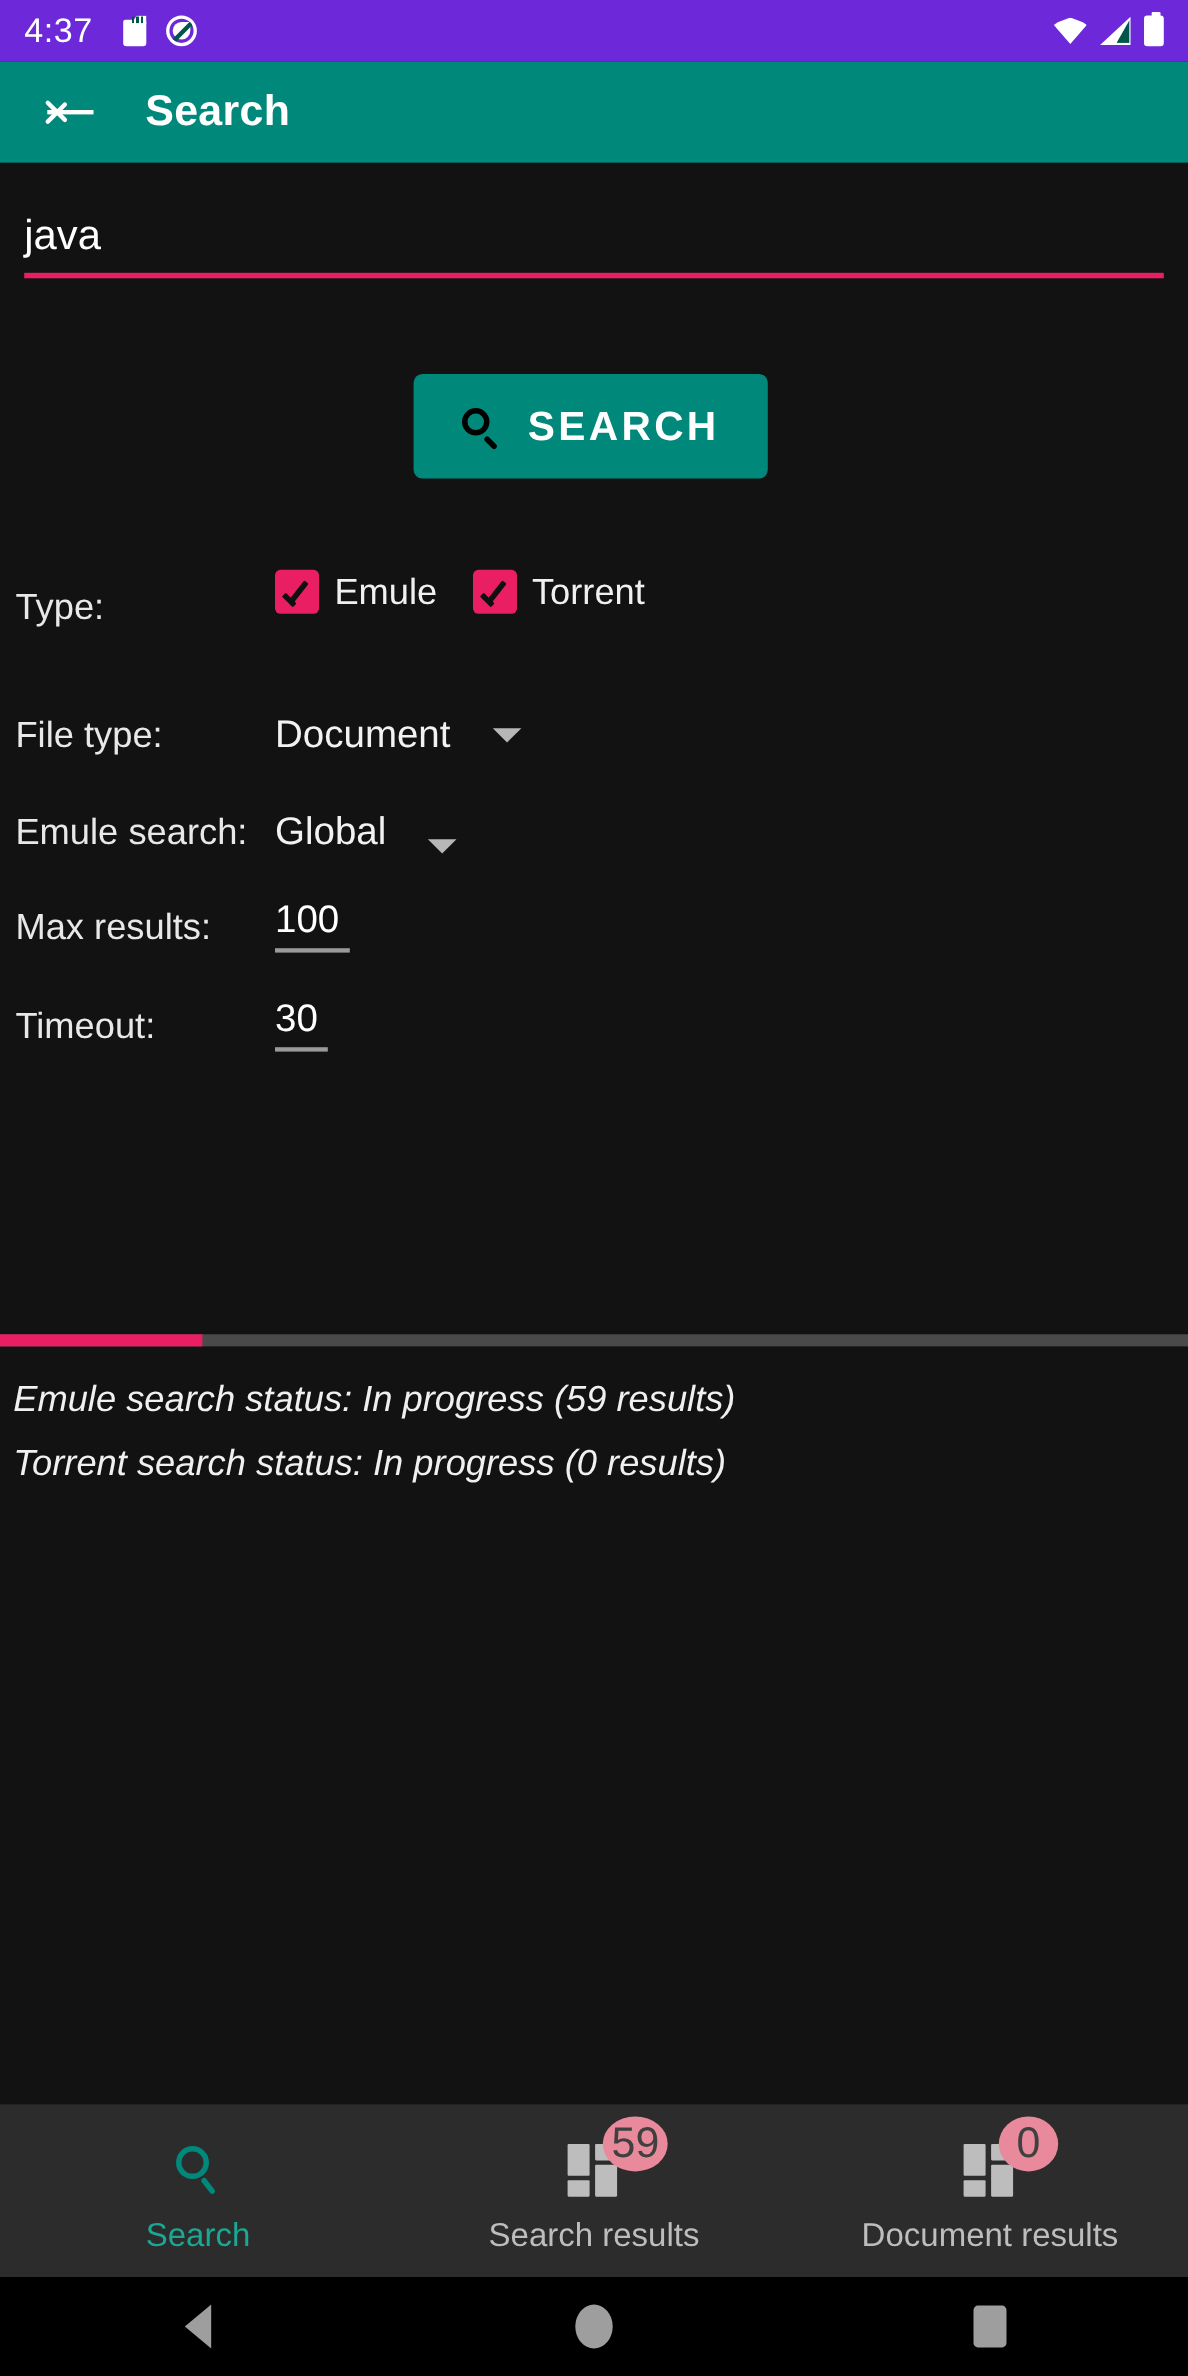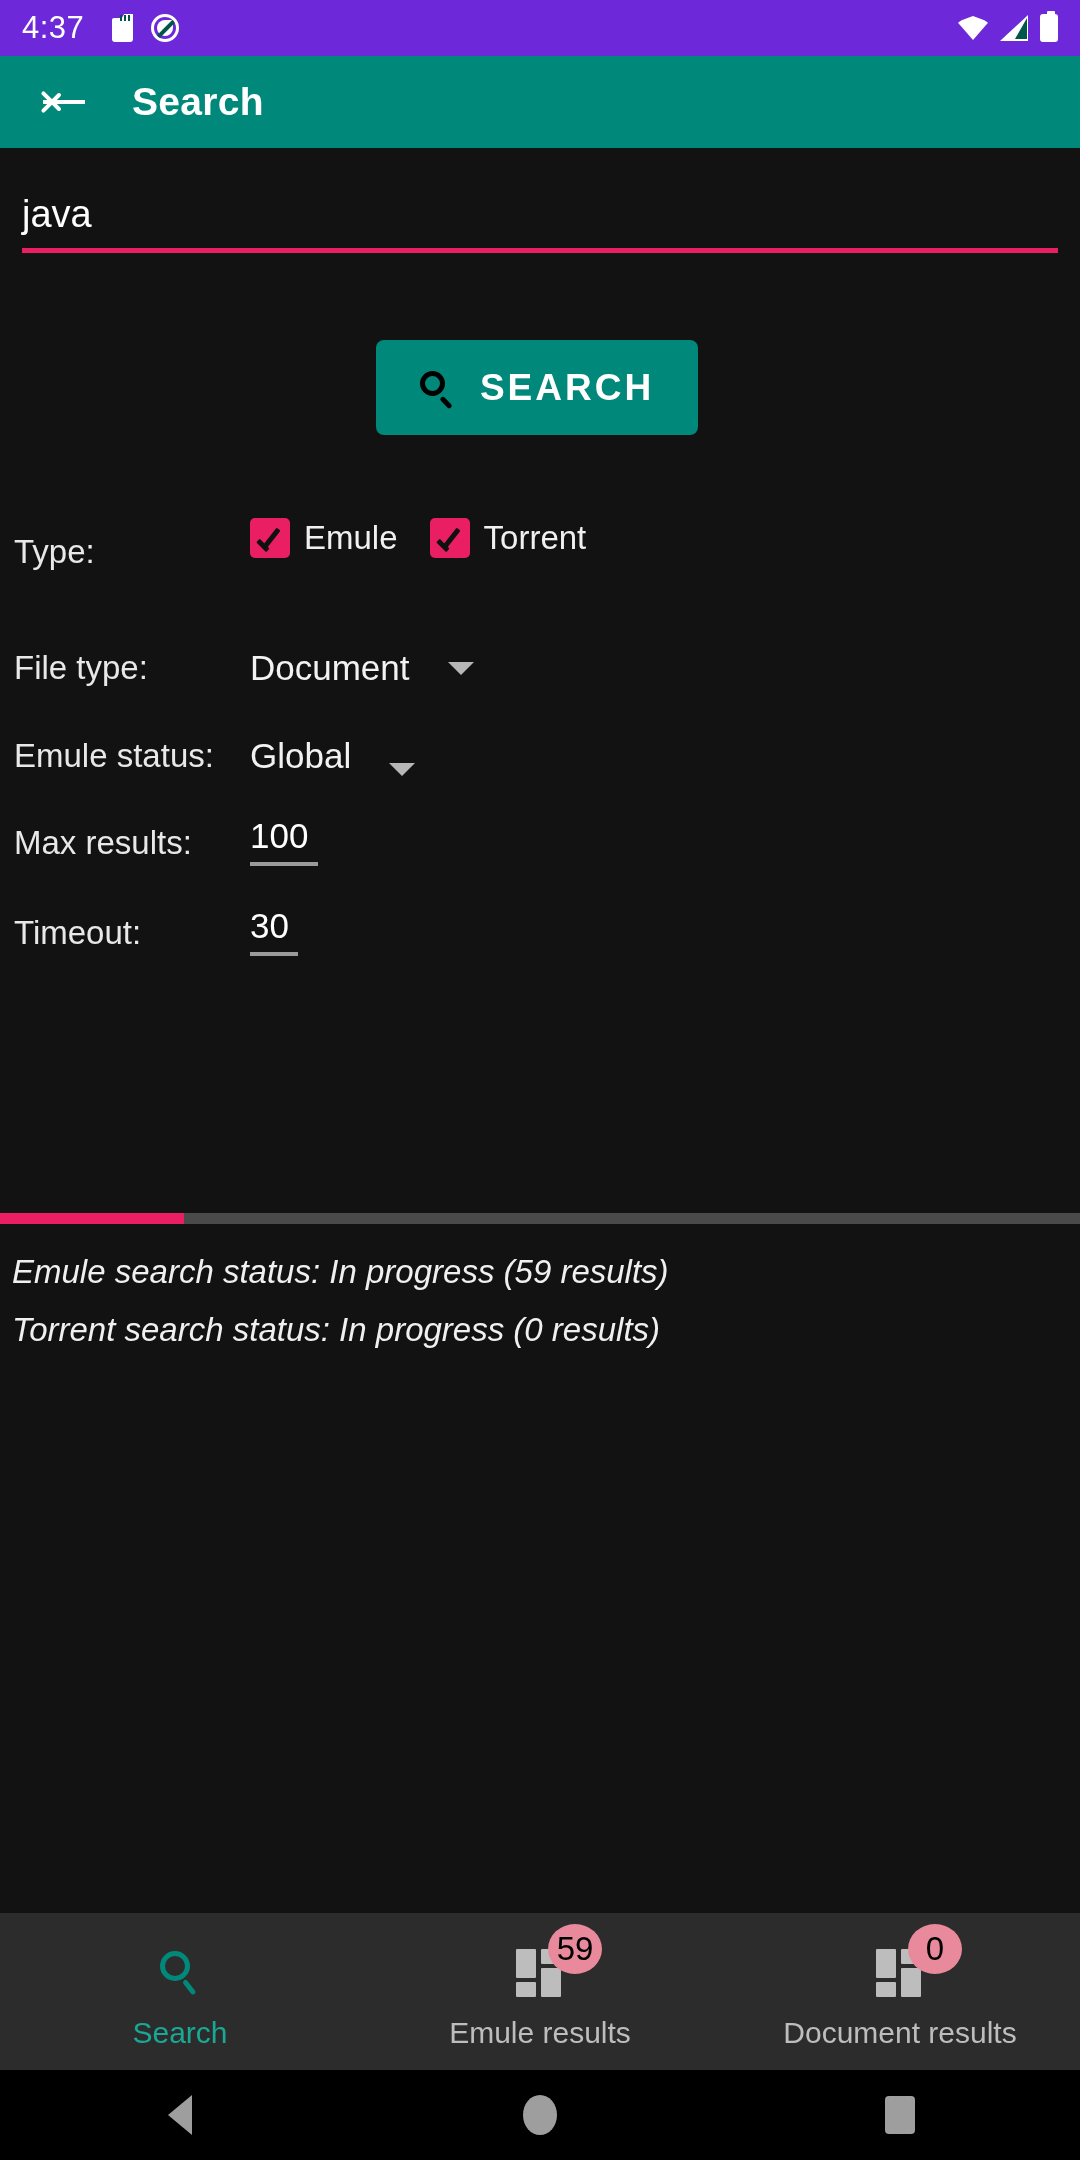--- a/index.html
+++ b/index.html
@@ -127,21 +127,21 @@
     background:#00897b; border-radius:3px; transform:rotate(52deg); transform-origin:left center; }
 
   .grid-icon { width:48px; height:48px; position:relative; }
   .grid-icon span { position:absolute; background:#bdbdbd; border-radius:1px; }
   .grid-icon .a { left:0;  top:0;  width:20px; height:29px; }
   .grid-icon .b { left:0;  top:33px; width:20px; height:15px; }
   .grid-icon .c { left:25px; top:0;  width:20px; height:15px; }
   .grid-icon .d { left:25px; top:19px; width:20px; height:29px; }
 
   .badge { position:absolute; left:32px; top:-18px; min-width:54px; height:50px;
-    background:#e98a9c; border-radius:50%; color:#000000; font-size:33px;
+    background:#e98a9c; border-radius:50%; color:#404040; font-size:39px;
     display:flex; align-items:center; justify-content:center; padding:0 8px; }
 
   
   .androidnav { position:absolute; left:0; top:2070px; width:1080px; height:90px;
     background:#000; display:flex; align-items:center; }
   .and-btn { flex:1; display:flex; align-items:center; justify-content:center; cursor:pointer; }
   .and-back { width:0;height:0;border-top:20px solid transparent;border-bottom:20px solid transparent;
     border-right:24px solid #9e9e9e; }
   .and-home { width:34px; height:40px; background:#9e9e9e; border-radius:50%; }
   .and-recent { width:30px; height:38px; background:#9e9e9e; border-radius:4px; }
@@ -208,21 +208,21 @@
 
     <div class="form-row" style="top:490px; height:60px;">
       <span class="row-label" style="width:250px;">File type:</span>
       <span style="display:flex;align-items:center;">
         <span class="select-value">Document</span>
         <span class="caret"></span>
       </span>
     </div>
 
     <div class="form-row" style="top:578px; height:60px;">
-      <span class="row-label" style="width:250px;">Emule status:</span>
+      <span class="row-label" style="width:250px;">Emule search:</span>
       <span style="display:flex;align-items:flex-end;">
         <span class="select-value">Global</span>
         <span class="caret"></span>
       </span>
     </div>
 
     <div class="form-row" style="top:668px; height:70px; align-items:flex-start;">
       <span class="row-label" style="width:250px;padding-top:8px;">Max results:</span>
       <span class="num-field">
         <span class="num-value" style="display:block;width:68px;">100</span>
@@ -262,21 +262,21 @@
     <div class="nav-item">
       <div class="nav-icon-wrap">
         <span class="grid-icon">
           <span class="a"></span>
             <span class="b"></span>
             <span class="c"></span>
             <span class="d"></span>
         </span>
         <span class="badge">59</span>
       </div>
-      <div class="nav-label">Emule results</div>
+      <div class="nav-label">Search results</div>
     </div>
 
     <div class="nav-item">
       <div class="nav-icon-wrap">
         <span class="grid-icon">
           <span class="a"></span>
             <span class="b"></span>
             <span class="c"></span>
             <span class="d"></span>
         </span>

